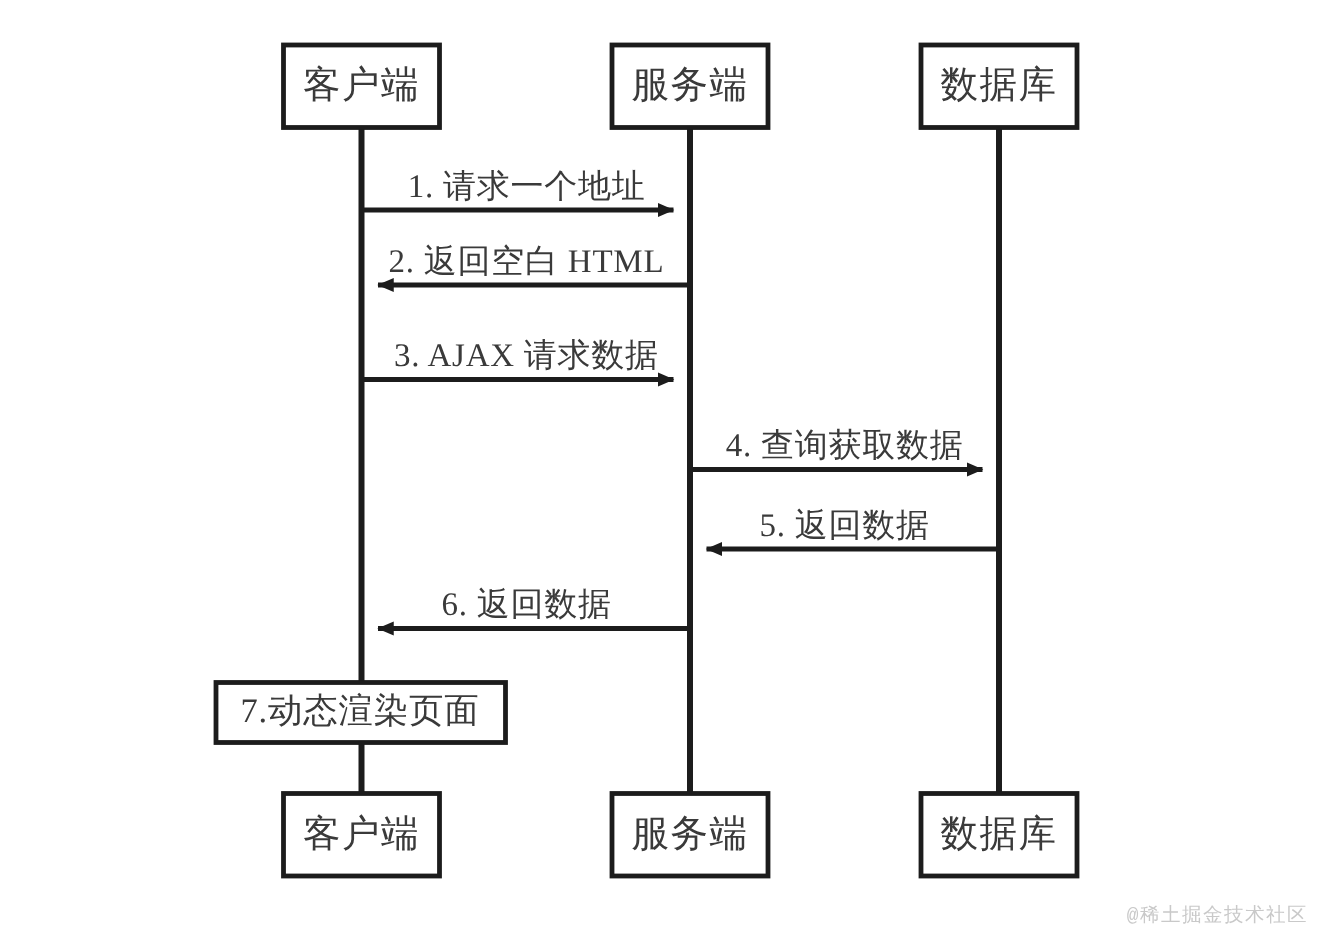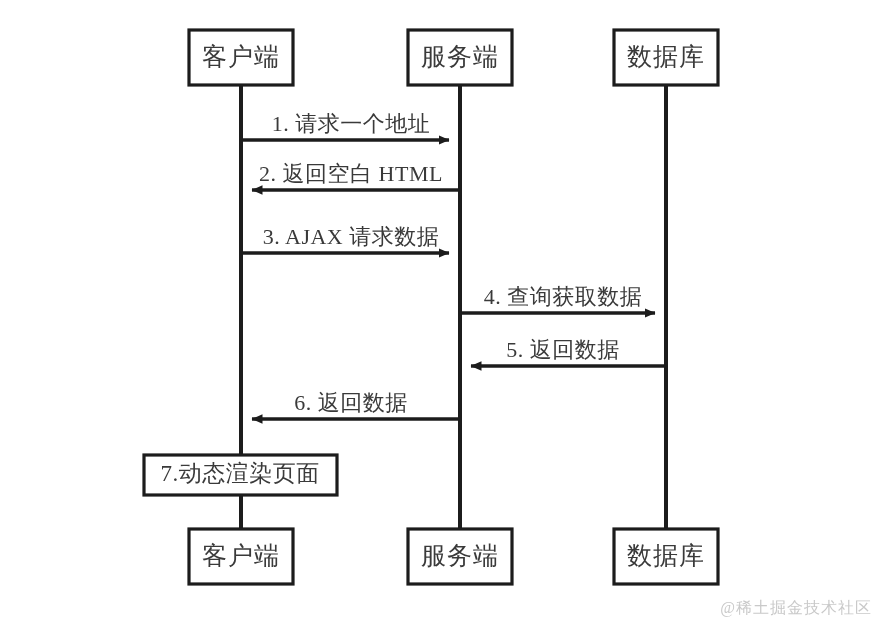--- a/index.html
+++ b/index.html
@@ -65,22 +65,22 @@
     font-size: 23px;
     fill: #3a3a3a;
     text-anchor: middle;
     dominant-baseline: middle;
     letter-spacing: 0.5px;
   }
   .watermark {
     position: absolute;
     right: 18px;
     bottom: 8px;
-    font-family: Liberation Serif, serif;
-    font-size: 16px;
+    font-family: Liberation Mono, monospace;
+    font-size: 13px;
     color: #c9c9c9;
     letter-spacing: 1px;
     user-select: none;
   }
 </style>
 </head>
 <body>
 
 <div id="diagram-root">
 

